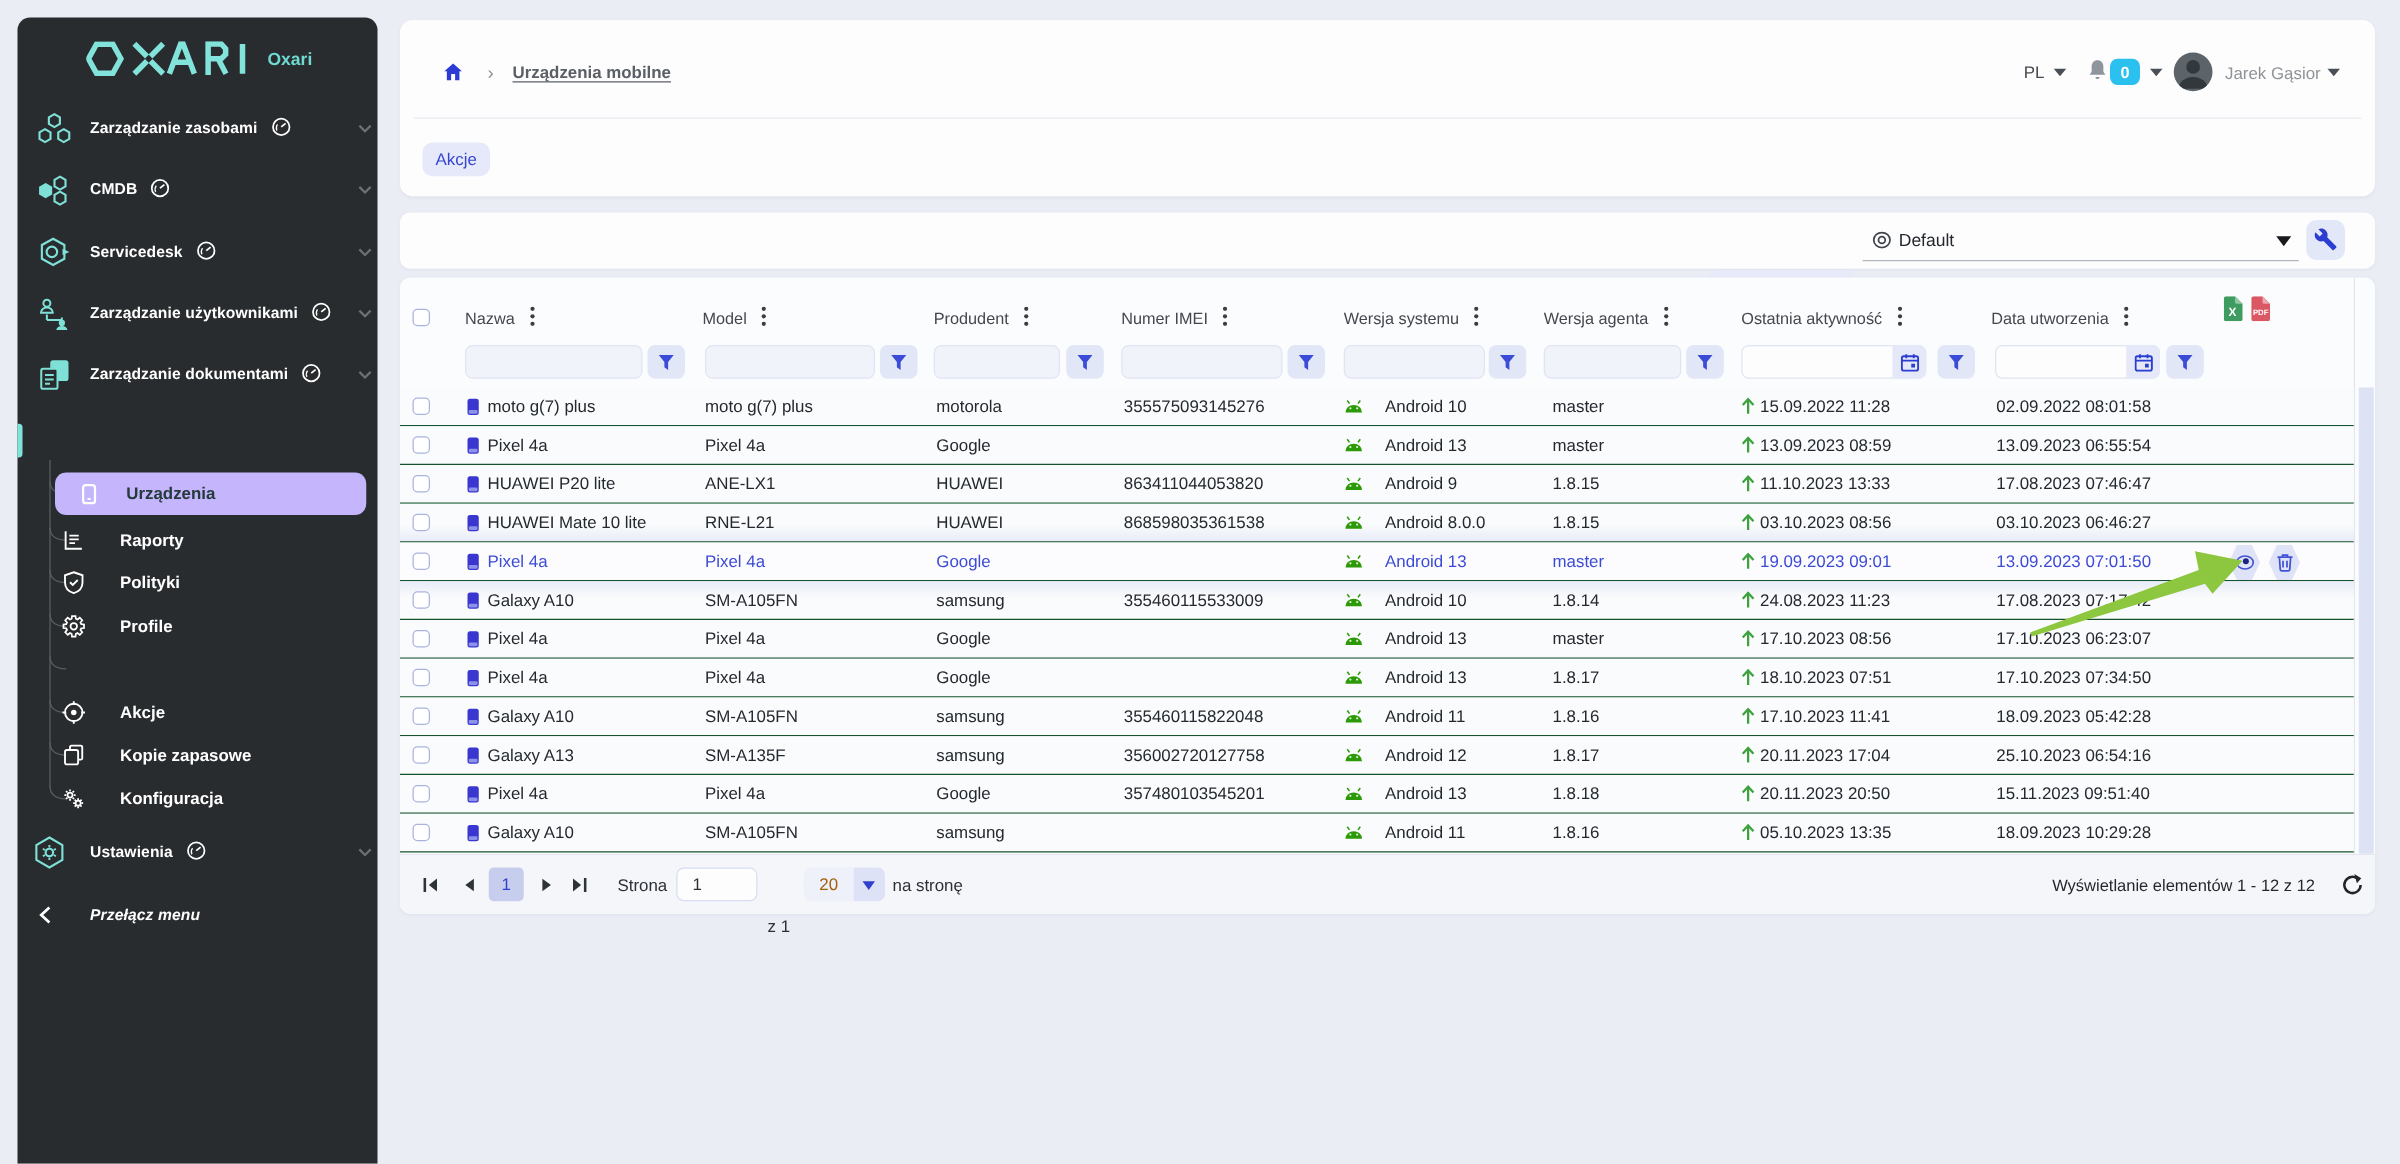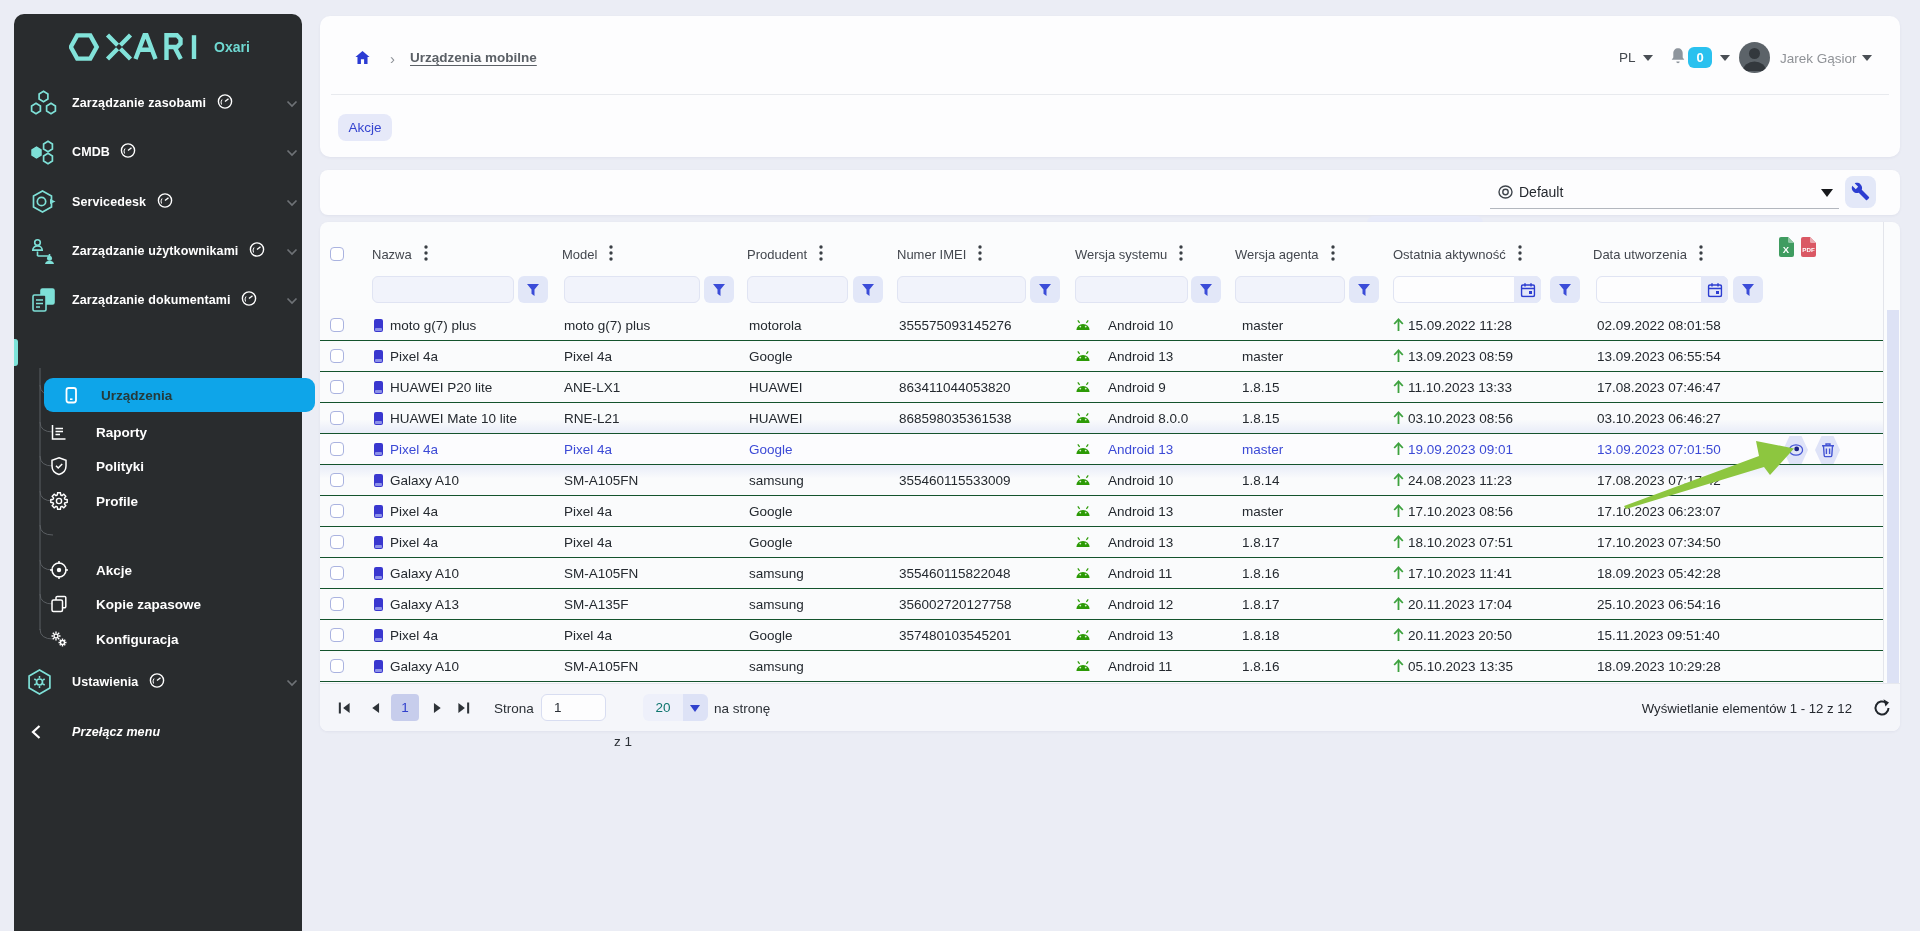--- a/index.html
+++ b/index.html
@@ -14,22 +14,22 @@
   .mitem { position:absolute; left:0; width:288px; height:34px; }
   .mitem .micon { position:absolute; left:16px; top:50%; transform:translateY(-50%); width:27px; height:27px; }
   .mitem .mlabel { position:absolute; left:58px; top:50%; transform:translateY(-50%);
     color:#fff; font-size:12.5px; font-weight:700; white-space:nowrap; letter-spacing:.1px;}
   .mitem .gauge { display:inline-block; vertical-align:-3px; margin-left:7px; }
   .mitem .chev { position:absolute; right:4px; top:50%; transform:translateY(-50%); }
   .smitem { position:absolute; left:0; width:288px; height:30px; }
   .smitem .micon { position:absolute; left:35px; top:50%; transform:translateY(-50%); width:20px; height:20px; }
   .smitem .mlabel { position:absolute; left:82px; top:50%; transform:translateY(-50%);
     color:#fff; font-size:13.5px; font-weight:700; white-space:nowrap; }
-  #activepill { position:absolute; left:30px; top:364px; width:271px; height:34px;
-    background:#0ea5e9; border-radius:9px;text-decoration:underline; }
+  #activepill { position:absolute; left:30px; top:364px; width:249px; height:34px;
+    background:#c4b5fd; border-radius:9px;text-decoration:underline; }
   #activepill .micon { position:absolute; left:17px; top:50%; transform:translateY(-50%); width:20px; height:20px;}
   #activepill .mlabel { position:absolute; left:57px; top:50%; transform:translateY(-50%);
     color:#253a3a; font-size:13.5px; font-weight:700; }
   #leftbar { position:absolute; left:0; top:325px; width:4px; height:27px; background:#7ee4da; border-radius:0 3px 3px 0; }
 
   
   .card { position:absolute; background:#fdfdfe; box-shadow:0 1px 3px rgba(45,55,100,.06); }
   #card1 { left:320px; top:16px; width:1580px; height:141px; border-radius:10px; }
   #card2 { left:320px; top:170px; width:1580px; height:45px; border-radius:8px; }
   #card3 { left:320px; top:222px; width:1580px; height:509px; border-radius:8px; overflow:hidden; background:#fbfcfd;}
@@ -92,21 +92,21 @@
   #pager { position:absolute; left:320px; top:683px; width:1580px; height:48px; background:#f5f6fa;
      border-top:1px solid #e6e8ee; border-radius:0 0 8px 8px; }
   .pgi { position:absolute; top:50%; transform:translateY(-50%); }
   #pg-cur { position:absolute; left:71px; top:10px; width:28px; height:27px; background:#c7cdec; border-radius:4px;
      color:#3140cc; font-size:13.5px; text-align:center; line-height:27px;}
   #pg-strona { left:174px; font-size:13.5px; color:#2b3036; }
   #pg-input { position:absolute; left:221px; top:10px; width:65px; height:27px; background:#fdfdfe; border:1px solid #d8ddf1; border-radius:6px;
      font-size:13.5px; color:#2b3036; line-height:25px; padding-left:12px;}
   #pg-z1 { left:294px; font-size:13.5px; color:#2b3036;margin-top:33px; }
   #pg-sel { position:absolute; left:323px; top:10px; width:65px; height:27px; border-radius:6px; overflow:hidden; background:#eef0fa;}
-  #pg-sel .v { position:absolute; left:0; top:0; width:40px; height:27px; font-size:13.5px; color:#0f766e; text-align:center; line-height:27px;}
+  #pg-sel .v { position:absolute; left:0; top:0; width:40px; height:27px; font-size:13.5px; color:#a16207; text-align:center; line-height:27px;}
   #pg-sel .c { position:absolute; right:0; top:0; width:25px; height:27px; background:#dde2f6; }
   #pg-sel .c:after { content:""; position:absolute; left:7px; top:11px; border-left:5.5px solid transparent; border-right:5.5px solid transparent; border-top:7px solid #3041cd;}
   #pg-nast { left:394px; font-size:13.5px; color:#2b3036; }
   #pg-info { right:48px; font-size:13.2px; color:#24282e; }
   #pg-refresh { left:1552px; }
 </style>
 </head>
 <body>
 
 <div id="sidebar">

